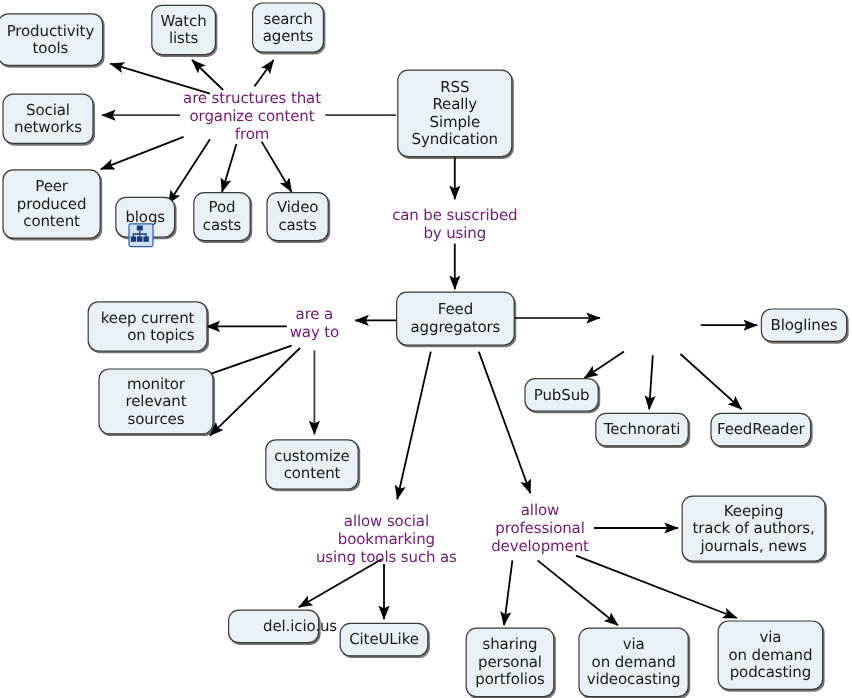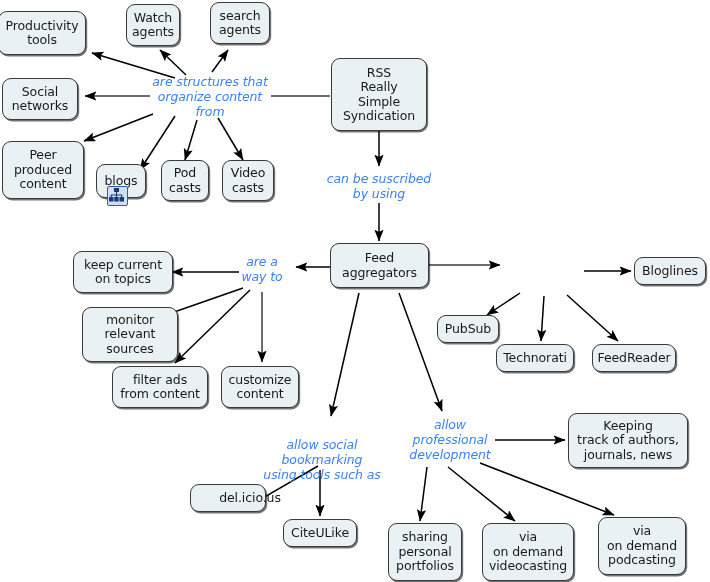--- a/index.html
+++ b/index.html
@@ -40,30 +40,29 @@
     white-space: pre-line;
     box-shadow: 1.2px 1.4px 0 rgba(0,0,0,0.55);
     z-index: 2;
   }
   .phrase {
     position: absolute;
     box-sizing: border-box;
     background: transparent;
     border: none;
     text-align: center;
-    color: #3b82f6;
+    color: #701a75;
     font-size: 12.5px;
     line-height: 15px;
     letter-spacing: -0.1px;
     white-space: pre-line;
     display: flex;
     align-items: center;
     justify-content: center;
     z-index: 3;
-    font-style: italic;
   }
   .submap-icon {
     position: absolute;
     width: 19px;
     height: 18px;
     border: 1px solid #2f5ea8;
     background: #cfe0f5;
     border-radius: 2px;
     z-index: 4;
     display: block;
@@ -140,21 +139,21 @@
       <path d="M448,467 L515,521"></path>
 
       <path d="M480,463 L614,515"></path>
     </g>
   </svg>
 
   <div class="node" style="left:-2px; top:11px; width:88px; height:44px;">Productivity
 tools</div>
 
   <div class="node" style="left:126px; top:4px; width:54px; height:42px;">Watch
-agents</div>
+lists</div>
 
   <div class="node" style="left:210px; top:2px; width:60px; height:42px;">search
 agents</div>
 
   <div class="node" style="left:2px; top:78px; width:76px; height:42px;">Social
 networks</div>
 
   <div class="node" style="left:2px; top:141px; width:82px; height:58px;">Peer
 produced
 content</div>
@@ -178,42 +177,40 @@
 casts</div>
 
   <div class="node" style="left:331px; top:58px; width:96px; height:73px;">RSS
 Really
 Simple
 Syndication</div>
 
   <div class="node" style="left:330px; top:243px; width:99px; height:45px;">Feed
 aggregators</div>
 
-  <div class="node" style="left:73px; top:251px; width:100px; height:42px;">keep current
+  <div class="node" style="left:73px; top:251px; width:100px; height:42px;text-align:right;">keep current
 on topics</div>
 
   <div class="node" style="left:82px; top:307px; width:96px; height:55px;">monitor
 relevant
 sources</div>
 
-  <div class="node" style="left:112px; top:366px; width:96px; height:42px;">filter ads
-from content</div>
 
   <div class="node" style="left:221px; top:366px; width:78px; height:42px;">customize
 content</div>
 
   <div class="node" style="left:634px; top:257px; width:72px; height:28px;">Bloglines</div>
 
   <div class="node" style="left:437px; top:315px; width:62px; height:28px;">PubSub</div>
 
   <div class="node" style="left:496px; top:344px; width:78px; height:28px;">Technorati</div>
 
   <div class="node" style="left:592px; top:344px; width:84px; height:28px;">FeedReader</div>
 
-  <div class="node" style="left:190px; top:484px; width:76px; height:28px;padding-left:44px;">del.icio.us</div>
+  <div class="node" style="left:190px; top:508px; width:76px; height:28px;padding-left:44px;">del.icio.us</div>
 
   <div class="node" style="left:283px; top:519px; width:74px; height:28px;">CiteULike</div>
 
   <div class="node" style="left:568px; top:413px; width:120px; height:55px;">Keeping
 track of authors,
 journals, news</div>
 
   <div class="node" style="left:388px; top:523px; width:74px; height:58px;">sharing
 personal
 portfolios</div>
@@ -230,21 +227,21 @@
 organize content
 from</div>
 
   <div class="phrase" style="left:320px; top:170px; width:118px; height:32px;">can be suscribed
 by using</div>
 
   <div class="phrase" style="left:231px; top:252px; width:62px; height:34px;">are a
 way to</div>
 
 
-  <div class="phrase" style="left:252px; top:435px; width:140px; height:48px;text-align:center;">allow social
+  <div class="phrase" style="left:252px; top:424px; width:140px; height:48px;text-align:center;">allow social
 bookmarking
 using tools such as</div>
 
   <div class="phrase" style="left:404px; top:415px; width:92px; height:48px;">allow
 professional
 development</div>
 
 </div>
 
 </body></html>

